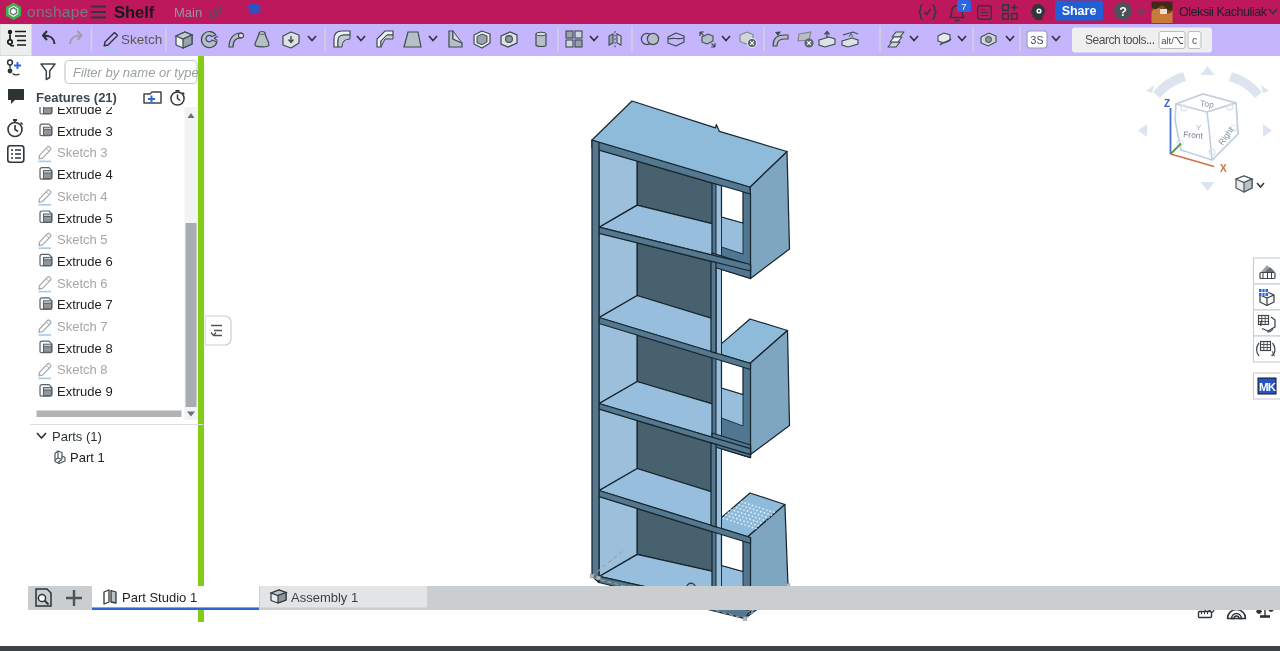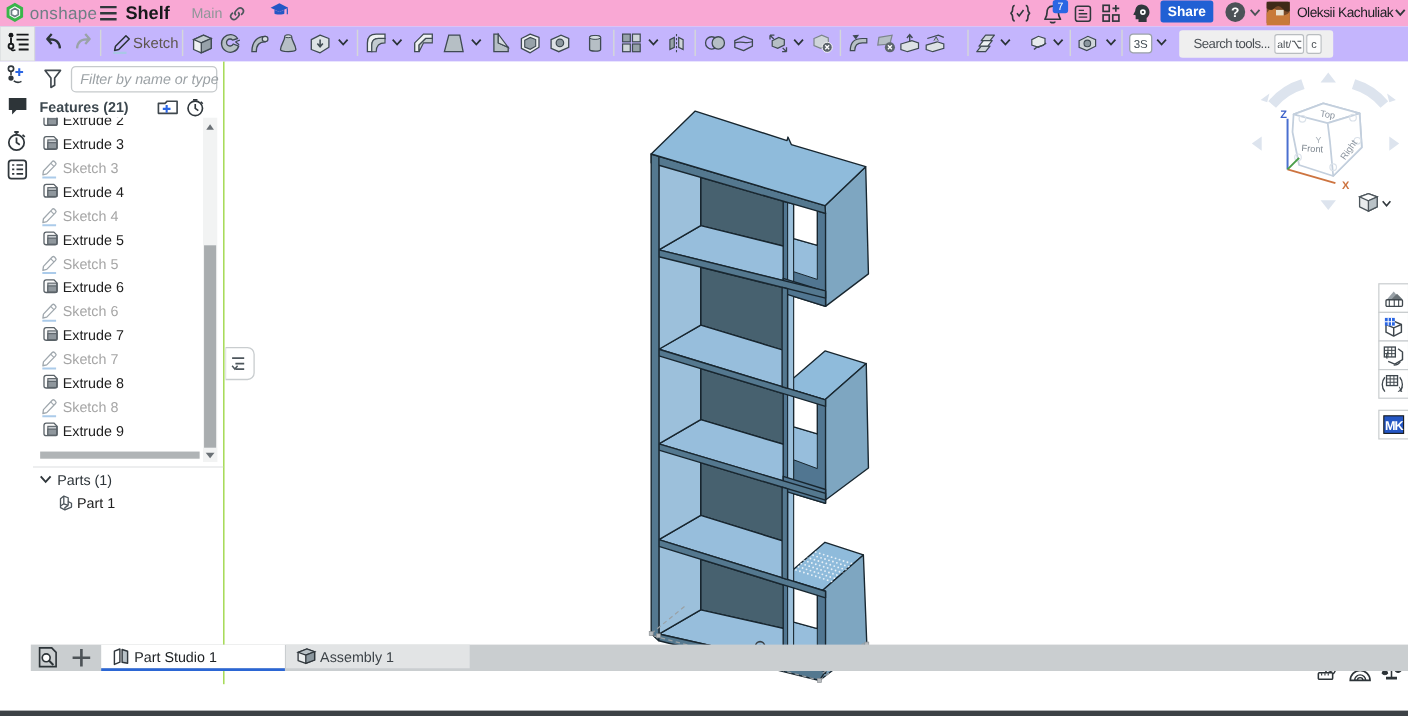--- a/index.html
+++ b/index.html
@@ -1,20 +1,20 @@
 <!DOCTYPE html>
 <html><head><meta charset="utf-8">
 <style>
 * { margin:0; padding:0; box-sizing:border-box; }
 html,body { width:1280px; height:651px; overflow:hidden; background:#fff;
   font-family:"Liberation Sans", sans-serif; }
-#topbar { position:absolute; left:0; top:0; width:1280px; height:24px; background:#f9a8d4; }
+#topbar { position:absolute; left:0; top:0; width:1280px; height:24px; background:#be185d; }
 #toolbar { position:absolute; left:0; top:24px; width:1280px; height:32px; background:#c4b5fd; }
 #leftrail { position:absolute; left:0; top:56px; width:30px; height:566px; background:#fff; }
-#panel { position:absolute; left:30px; top:56px; width:174px; height:566px; background:#fff; border-right:1px solid #84cc16; }
+#panel { position:absolute; left:30px; top:56px; width:174px; height:566px; background:#fff; border-right:6px solid #84cc16; }
 #canvas { position:absolute; left:205px; top:56px; width:1075px; height:566px; background:#fff; }
 #tabbar { position:absolute; left:0; top:586px; width:1280px; height:24px; background:#caced0;margin-left:28px; }
 #darkstrip { position:absolute; left:0; top:646px; width:1280px; height:5px; background:#3d4246; }
 </style></head>
 <body>
 <div id="topbar">
 <svg width="1280" height="24" style="position:absolute;left:0;top:0">
 
   <g transform="translate(4,2.5)">
     <path d="M9.5,0 L17,4.4 L17,13.2 L9.5,17.6 L2,13.2 L2,4.4 Z" fill="#39b54a"></path>

